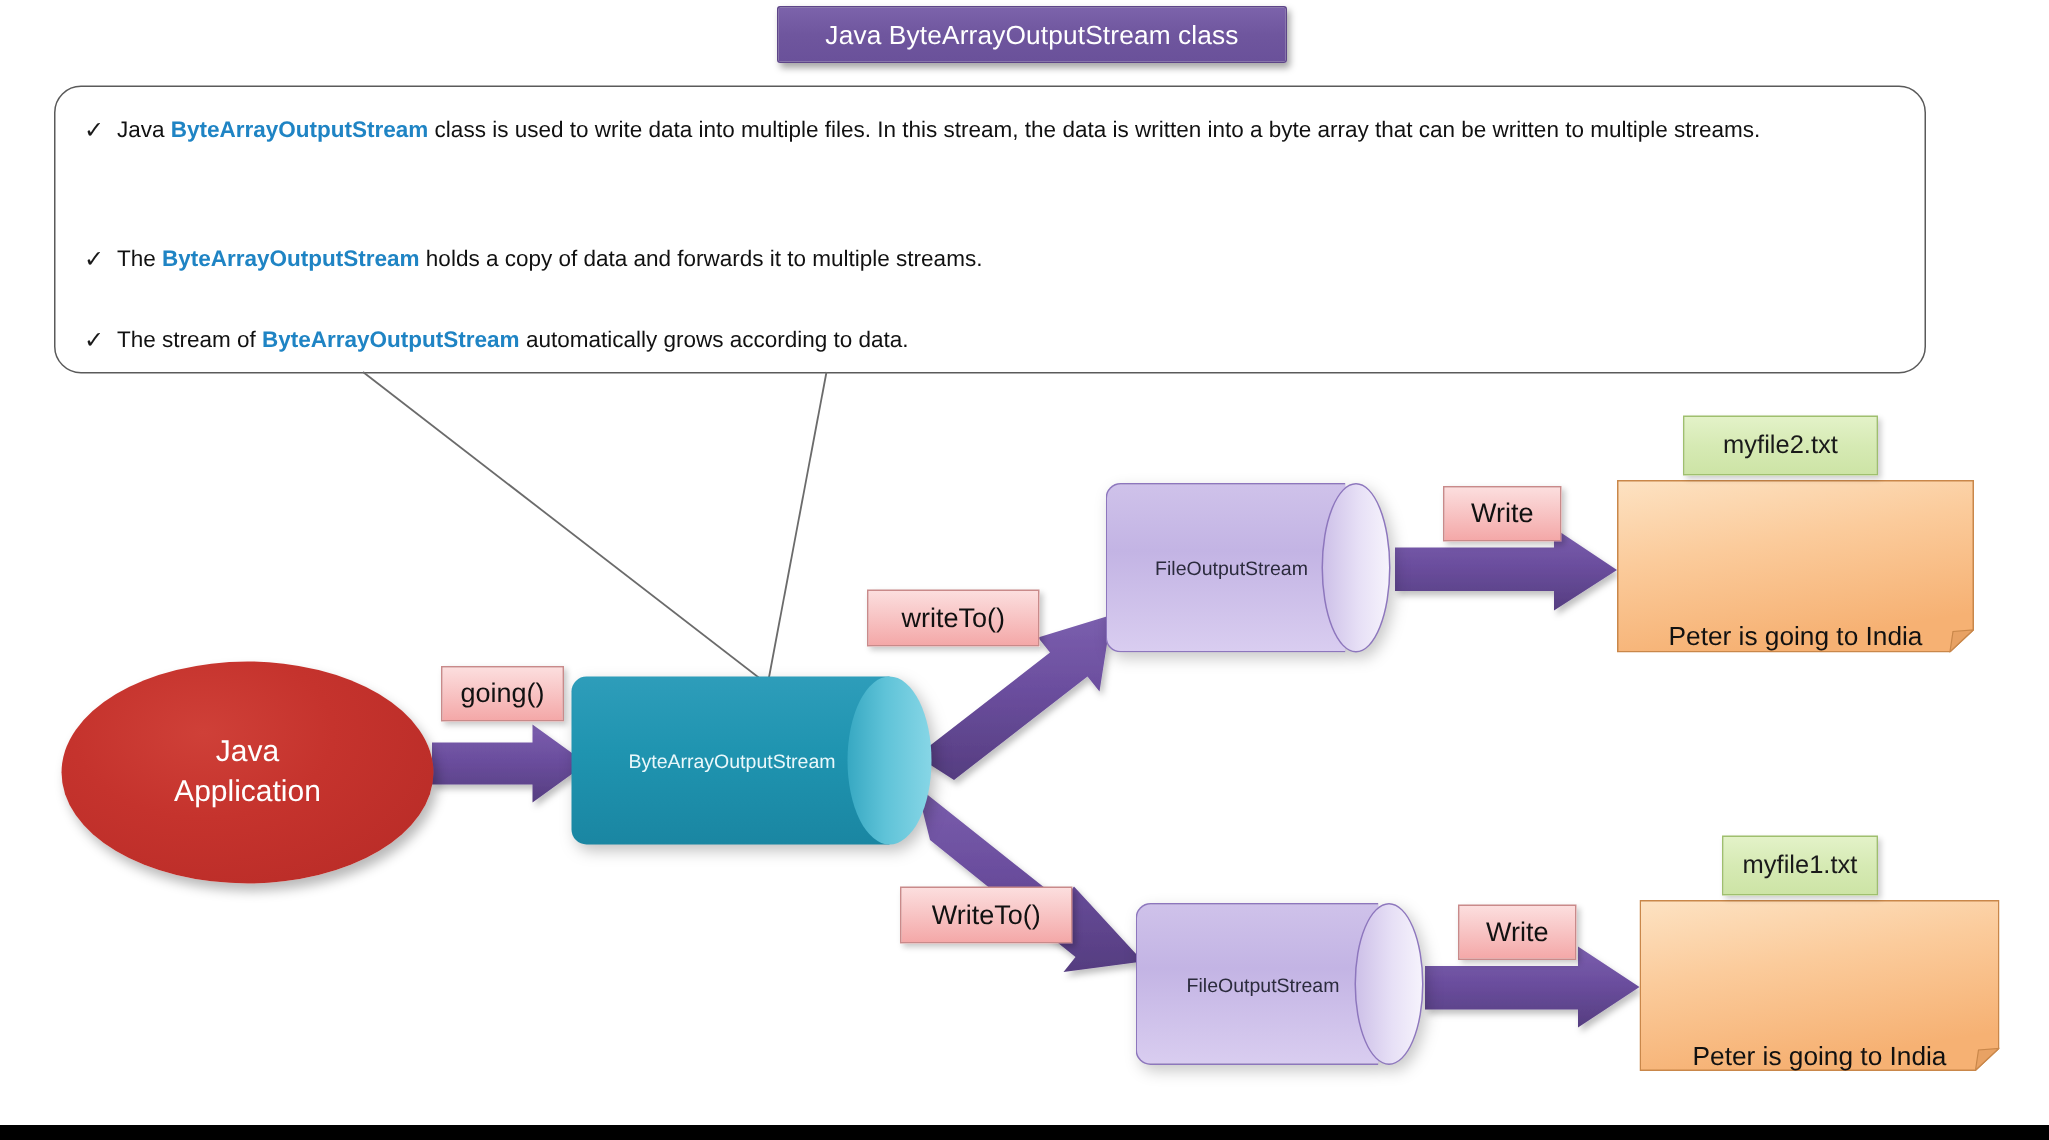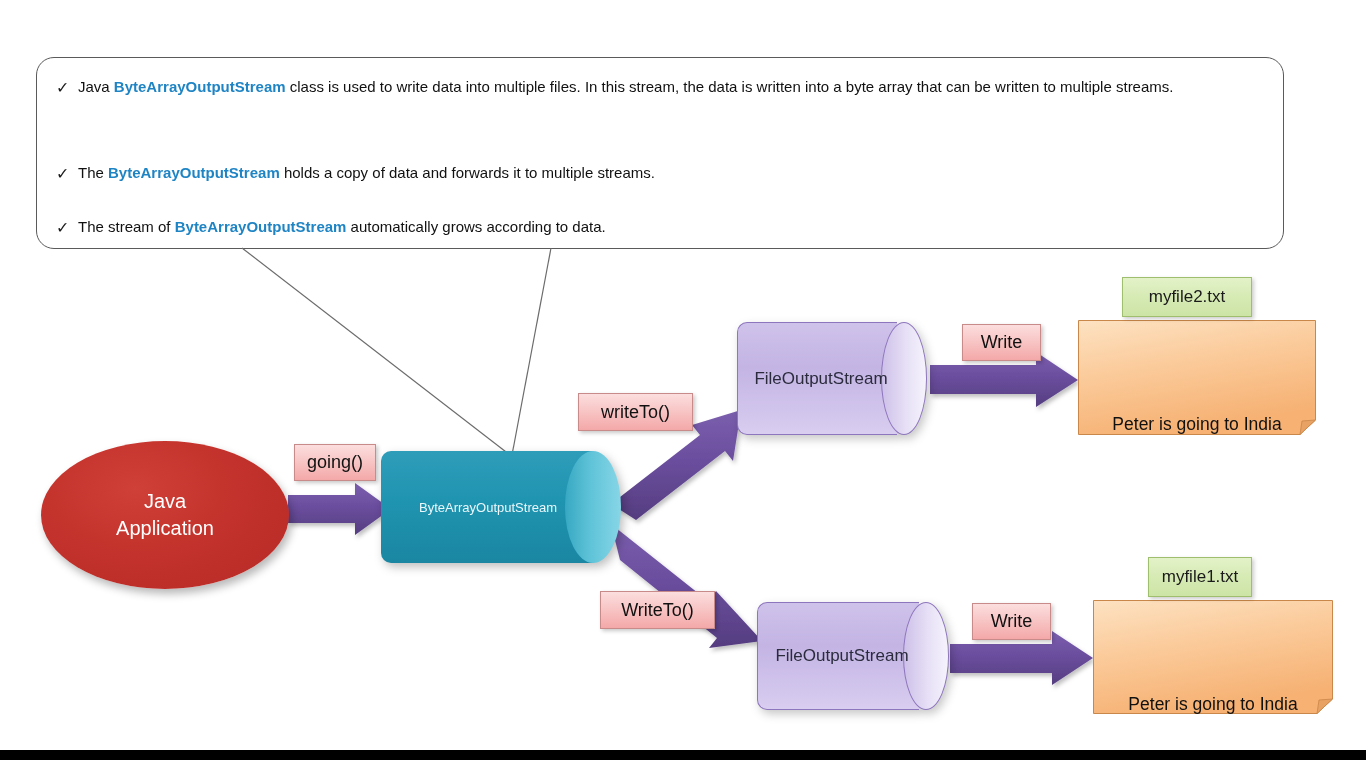--- a/index.html
+++ b/index.html
@@ -90,21 +90,21 @@
     background: linear-gradient(180deg,#cfc2ea 0%,#c3b4e4 40%,#d9cdf0 100%);
     border: 1px solid #8d76bd; border-right: none;
     border-radius: 10px 0 0 10px;
   }
   .fos .cap {
     position:absolute; right:0; top:0; height:100%;
     border-radius: 50%;
     background: linear-gradient(90deg,#cdc0e8 0%,#e7e0f6 55%,#f6f3fc 100%);
     border: 1px solid #8d76bd;
   }
-  .fos .lbl { color:#2b2b3d; font-size:17px; }
+  .fos .lbl { color:#2b2b3d; font-size:13px; }
   #fos-top { position:absolute; left:737px; top:322px; width:190px; height:113px; }
   #fos-top .shell { width:160px; }
   #fos-top .cap { width:46px; }
   #fos-top .lbl { padding-right:22px; }
   #fos-bottom { position:absolute; left:757px; top:602px; width:192px; height:108px; }
   #fos-bottom .shell { width:162px; }
   #fos-bottom .cap { width:46px; }
   #fos-bottom .lbl { padding-right:22px; }
 
   
@@ -147,20 +147,23 @@
   #note-1 { left:1093px; top:600px; width:240px; height:114px; }
 
   
   #bottom-bar { position:absolute; left:0; top:750px; width:1366px; height:10px; background:#000; }
 </style>
 </head>
 <body>
 
 <div id="stage">
 
+  <div id="title-banner">
+    <span>Java ByteArrayOutputStream class</span>
+  </div>
 
   <div id="callout">
 
     <div class="bullet-row" id="bullet-0">
       <div class="check">✓</div>
       <div class="btext">
         <span>Java </span><b>ByteArrayOutputStream</b><span> class is used to write data into multiple files. In this stream, the data is written into a byte array that can be written to multiple streams.</span>
       </div>
     </div>
 

